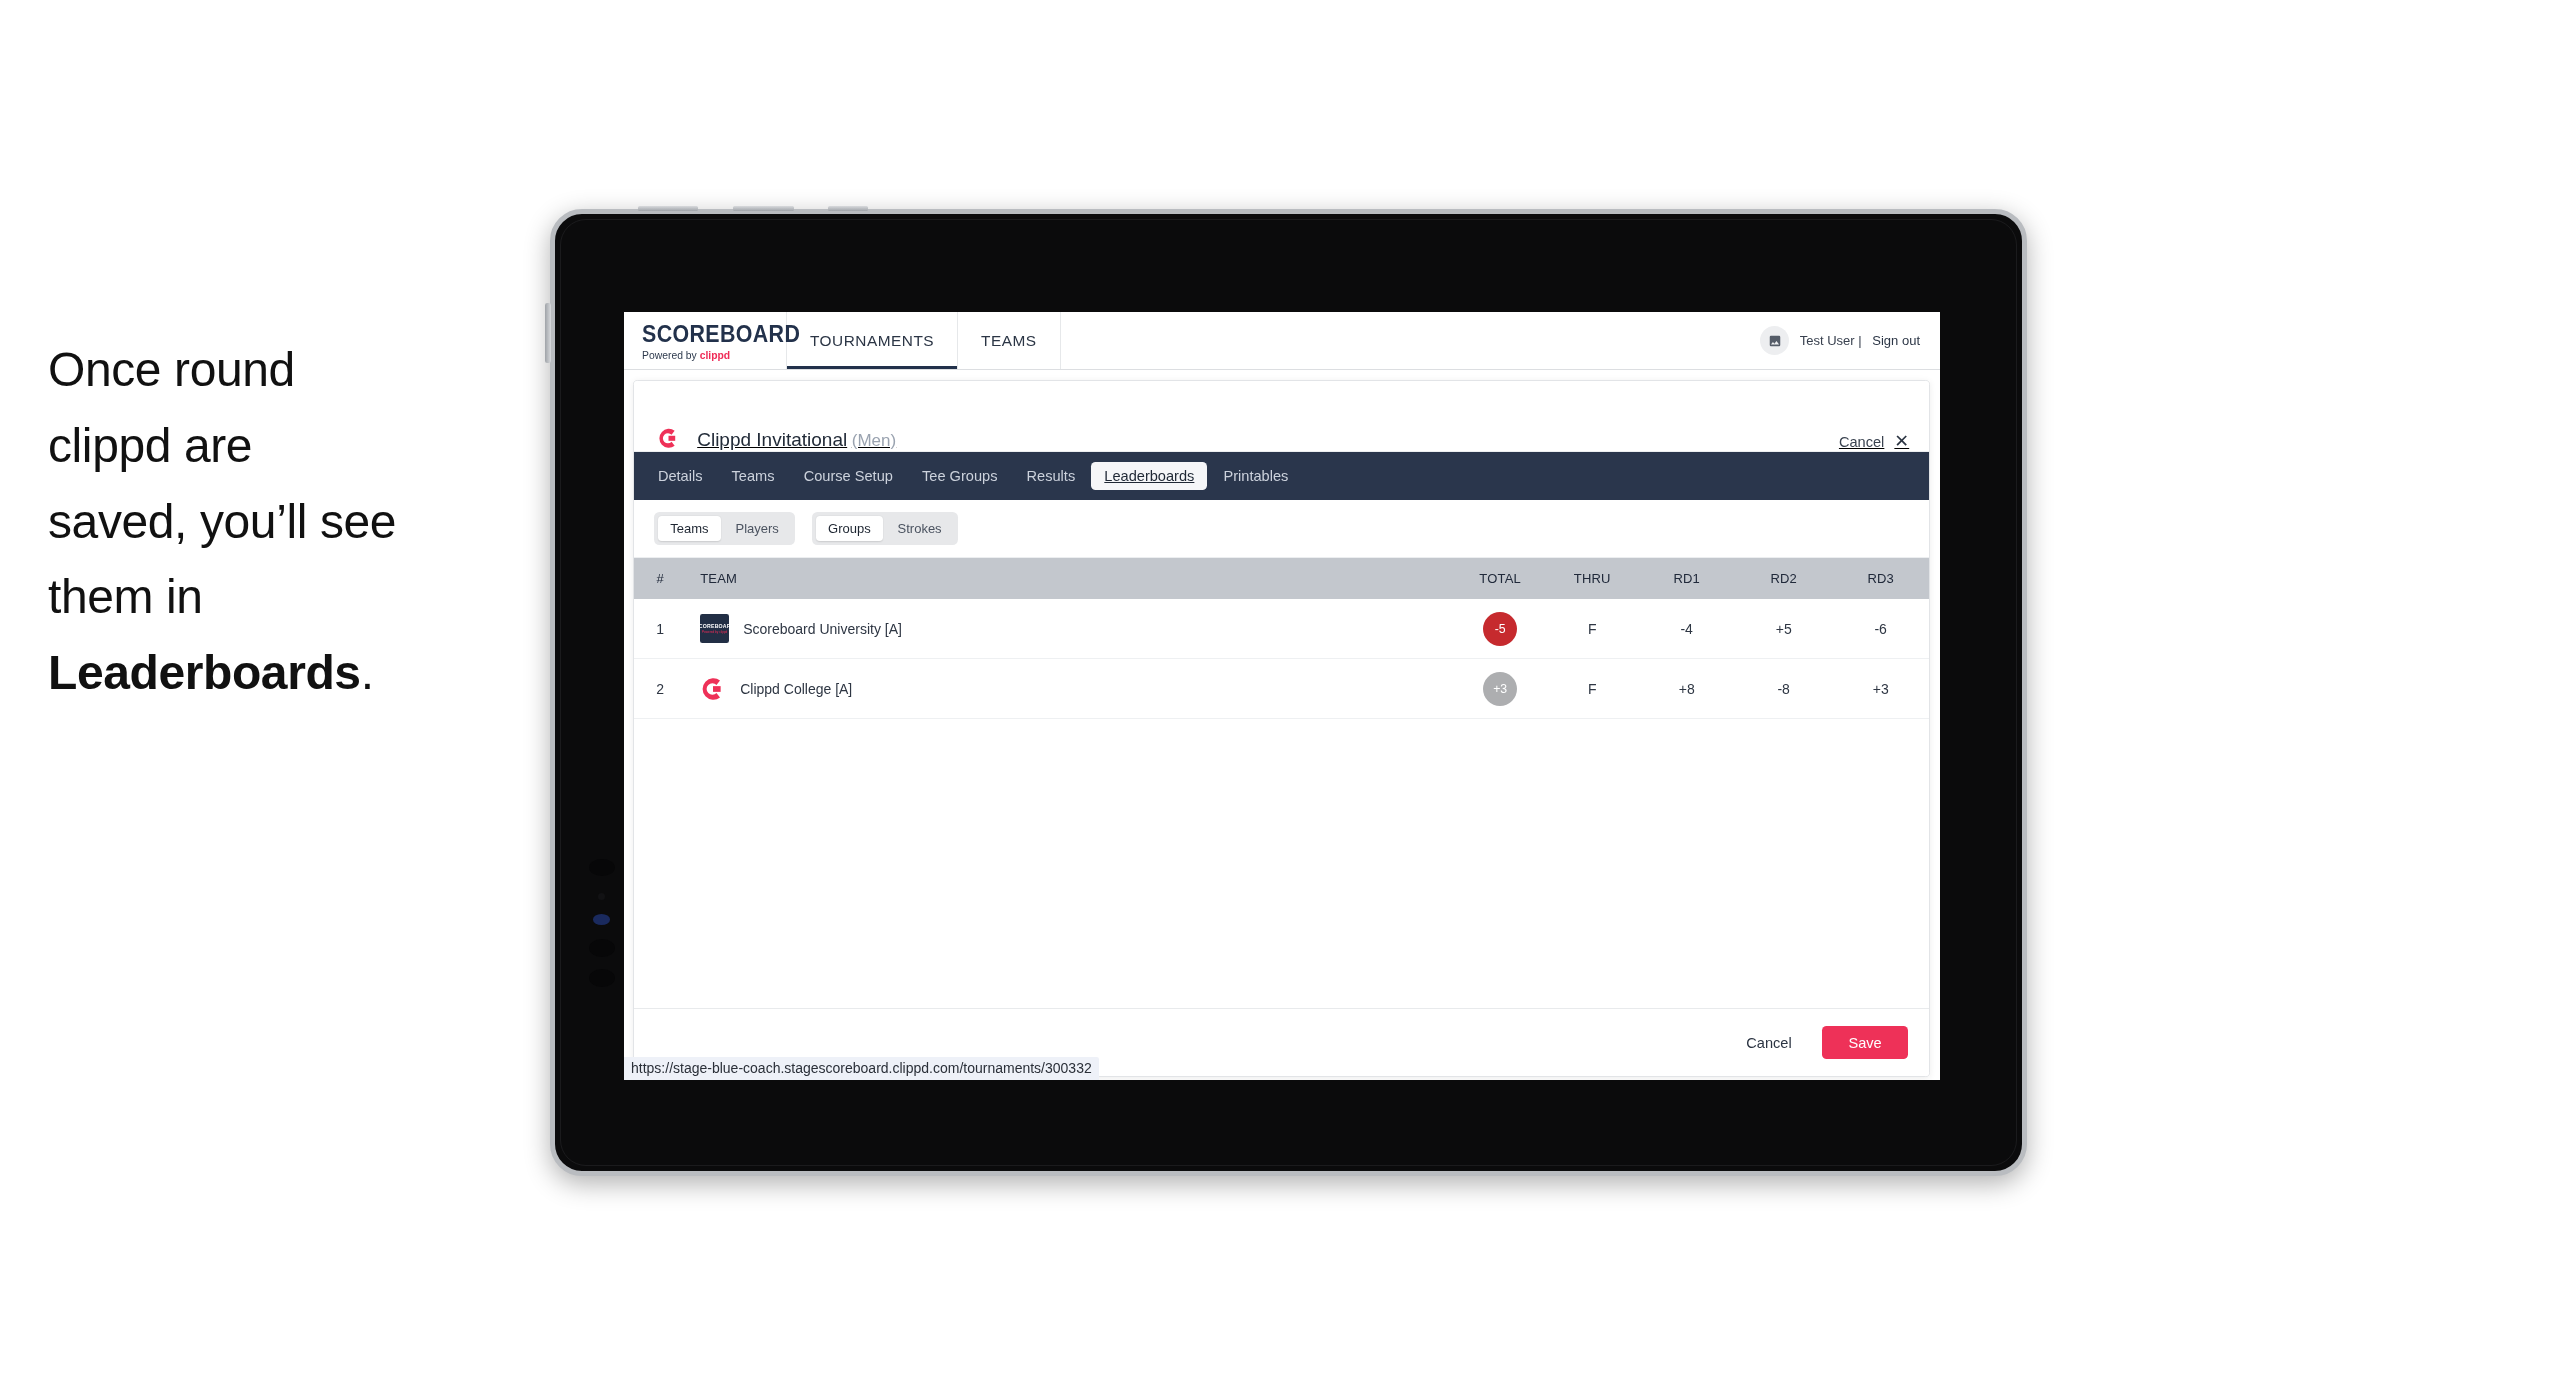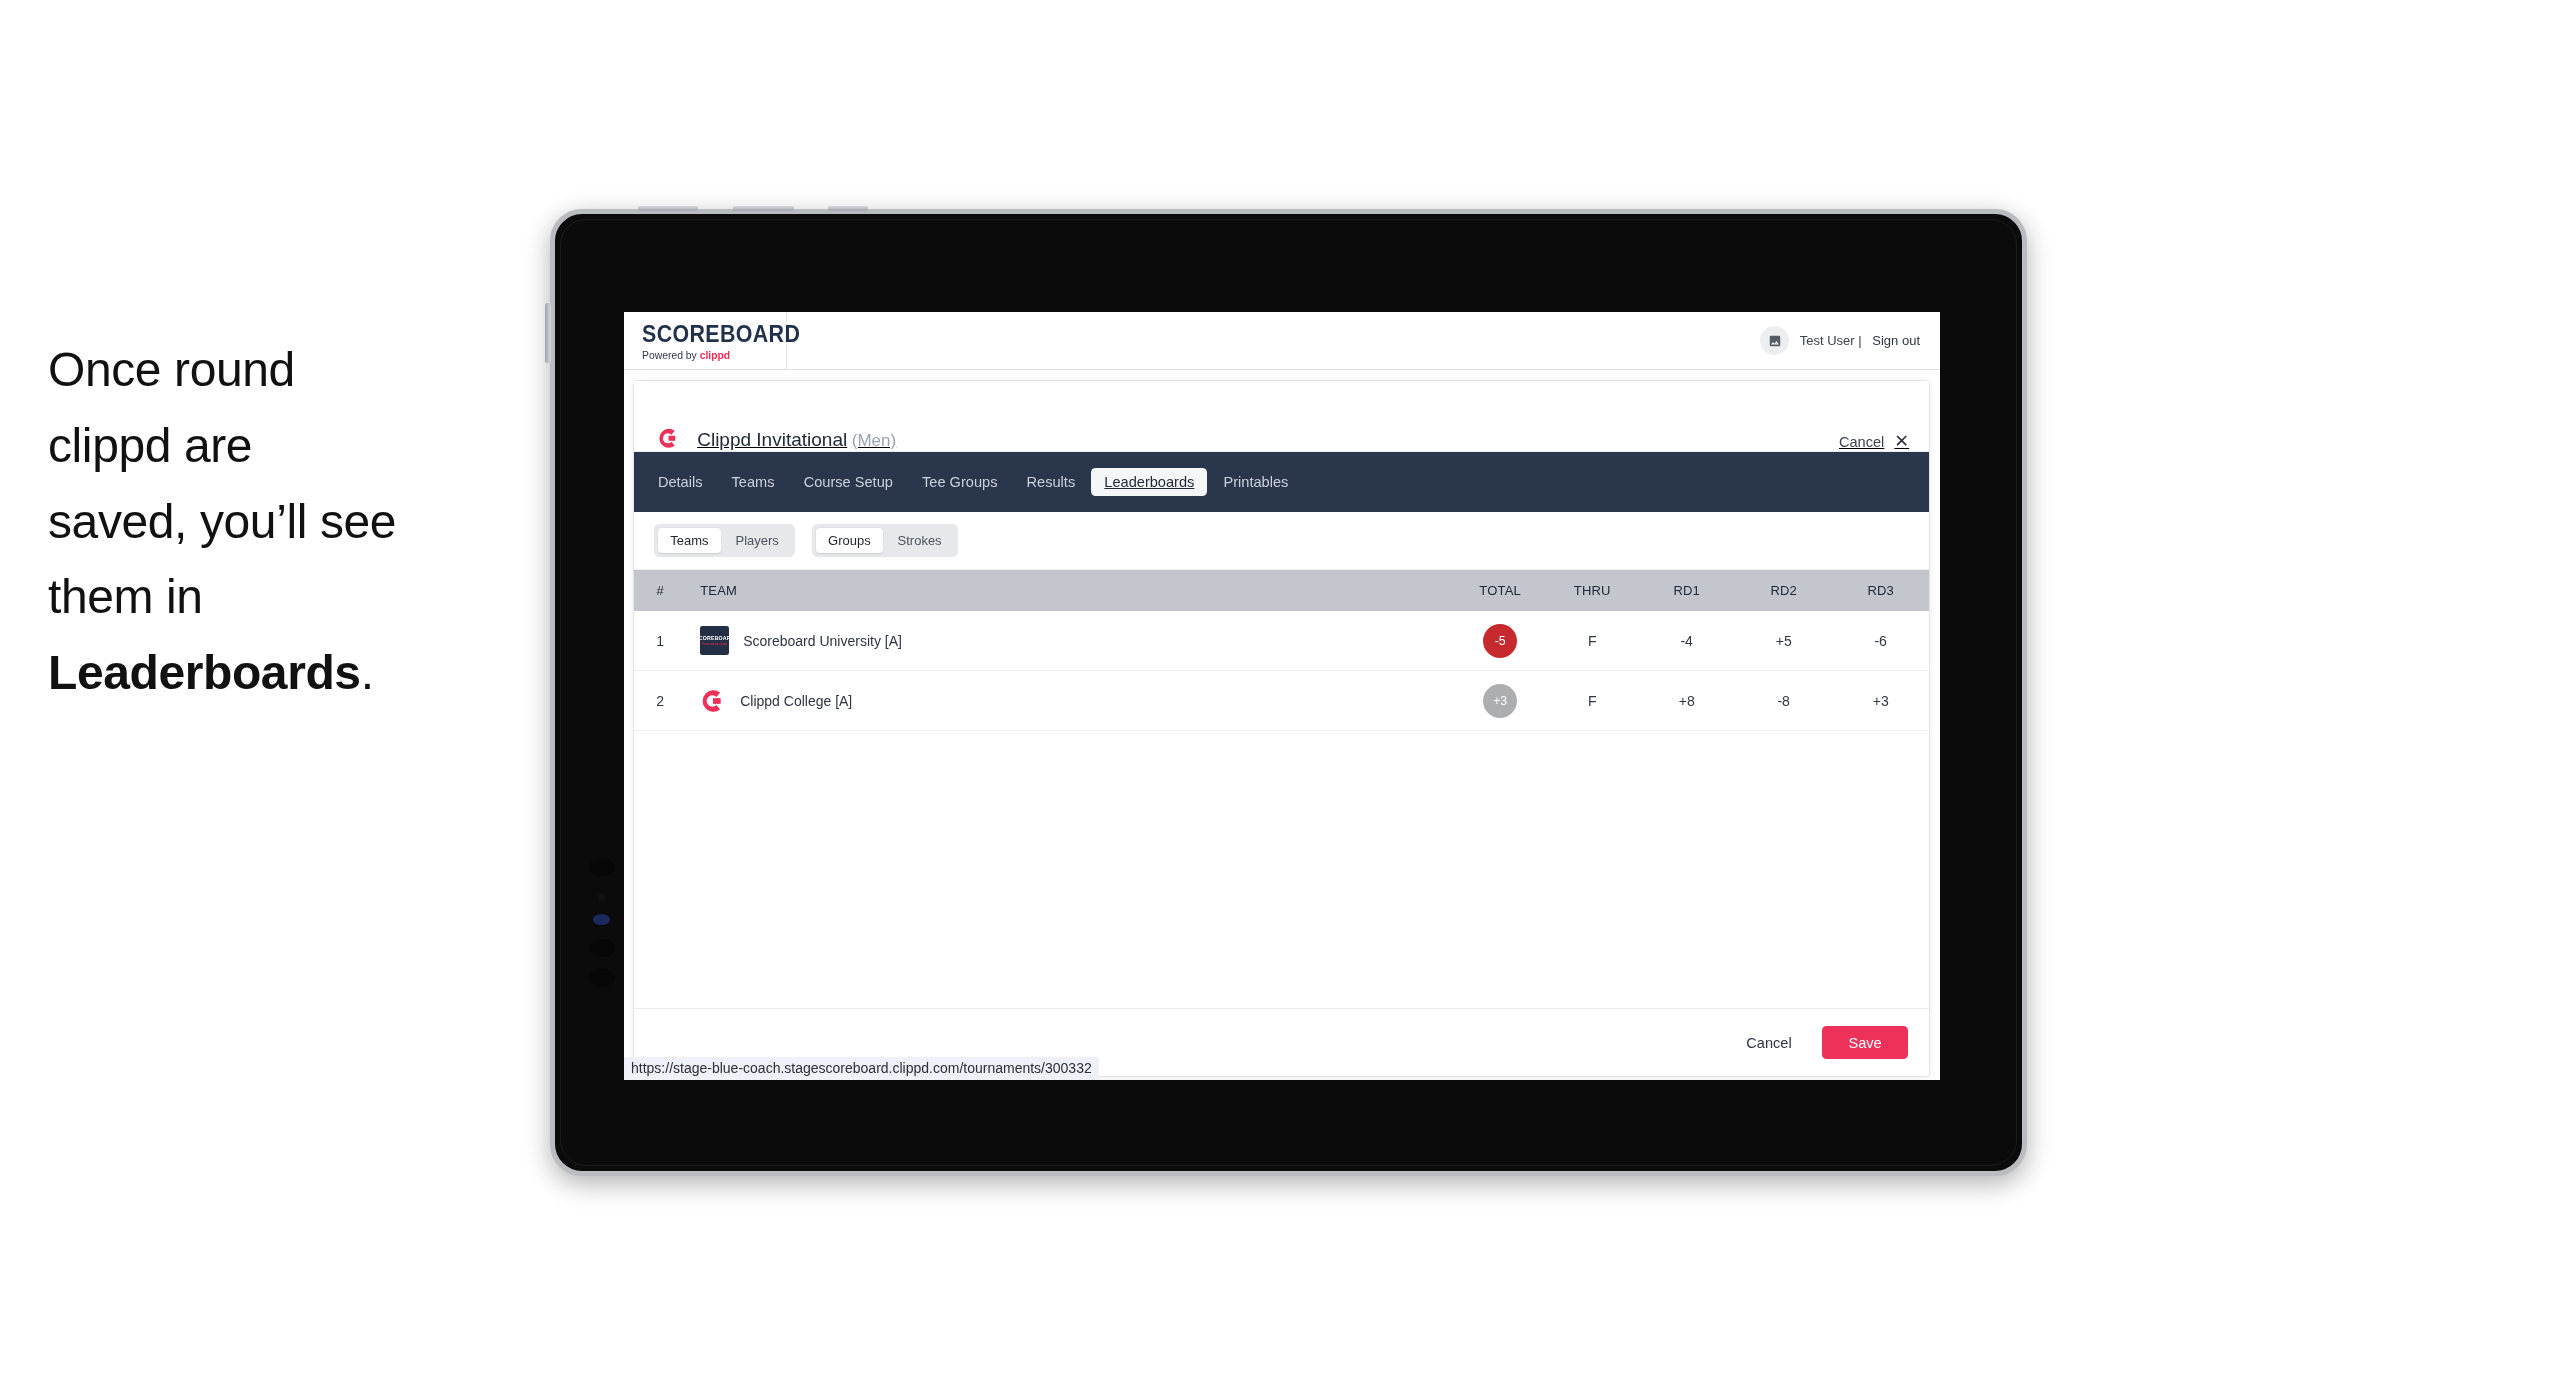--- a/index.html
+++ b/index.html
@@ -162,21 +162,21 @@
   .card-title { font-size: 19px; color:#222b38; }
   .card-title .gender { color:#9aa3b0; font-size:17px; margin-left:4.6px; }
   .card-head .right {
     margin-left:auto; display:flex; align-items:center; gap:10px;
     font-size:14.6px; color:#3a4350; cursor:pointer;
   }
   .x-icon { font-size:17.7px; line-height:1; color:#2b3442; font-weight:500; }
 
   
   .sectionnav {
-    height: 60px;
+    height: 48px;
     background:#2a364c;
     display:flex; align-items:center;
     padding: 0 10.7px;
     gap: 3.1px;
   }
   .sectionnav .s {
     font-size: 14.6px;
     color:#ccd2dc;
     padding: 6.1px 13px;
     border-radius:4.6px;
@@ -324,20 +324,28 @@
     <div class="bezel-dot bd3"></div>
     <div class="bezel-dot bd4"></div>
     <div class="bezel-dot bd5"></div>
 
     <div class="screen">
 
       <div class="appbar">
         <div class="logo-box">
           <div class="logo-word">SCOREBOARD</div>
           <div class="logo-sub"><span>Powered by </span><span class="brand">clippd</span></div>
+        </div>
+        <div class="topnav">
+          <div class="tab active">
+              <span>TOURNAMENTS</span>
+            </div>
+          <div class="tab">
+              <span>TEAMS</span>
+            </div>
         </div>
         <div class="user-area">
           <div class="avatar">
             <svg viewBox="0 0 24 24">
                 <path d="M21 19V5a2 2 0 0 0-2-2H5a2 2 0 0 0-2 2v14a2 2 0 0 0 2 2h14a2 2 0 0 0 2-2zM8.5 13.5l2.5 3 3.5-4.5 4.5 6H5l3.5-4.5z"></path>
               </svg>
           </div>
           <span class="user-name">Test User |</span>
           <span class="signout">Sign out</span>
         </div>

